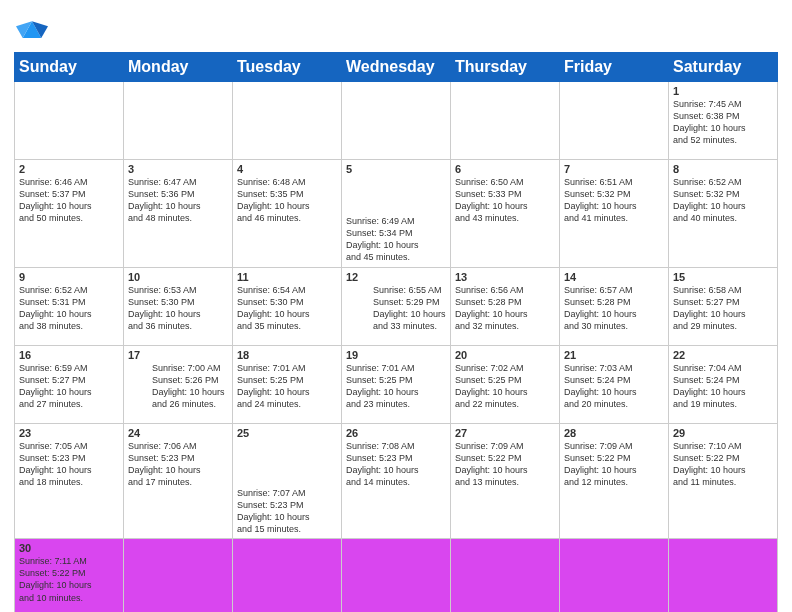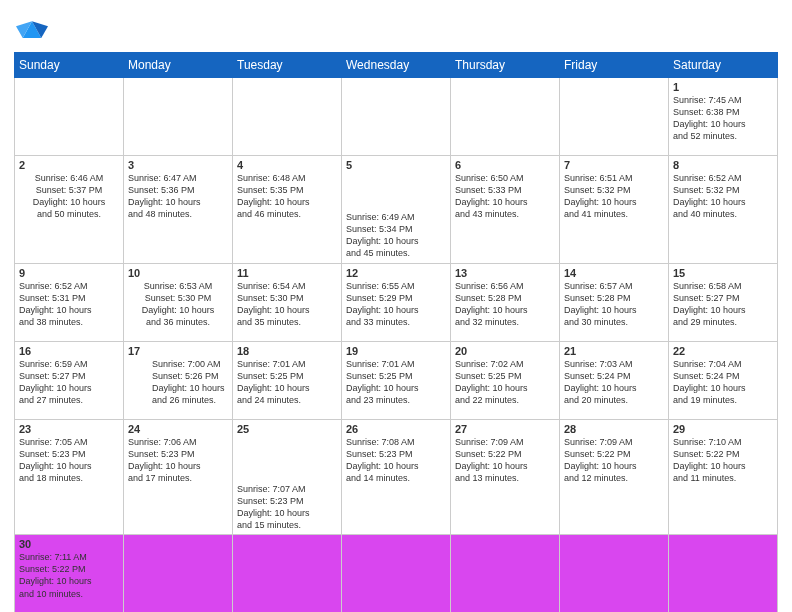--- a/index.html
+++ b/index.html
@@ -51,22 +51,22 @@
     .calendar {
       flex: 1;
       border: 1px solid #ccc;
       border-collapse: collapse;
       width: 100%;
       table-layout: fixed;
     }
     .calendar thead tr th {
       background: #1565C0;
       color: #fff;
-      font-size: 12px;
-      font-weight: normal;
+      font-size: 16px;
+      font-weight: bold;
       padding: 5px 4px;
       border: 1px solid #1565C0;
       text-align: left;
     }
     .calendar tbody tr td {
       border: 1px solid #ccc;
       vertical-align: top;
       padding: 3px 4px;
       font-size: 9.5px;
       color: #333;
@@ -142,21 +142,21 @@
             <span class="day-num">1</span>
             <div class="day-info" style="white-space: pre-line;">Sunrise: 7:45 AM
 Sunset: 6:38 PM
 Daylight: 10 hours
 and 52 minutes.</div>
           </td>
         </tr>
         <tr>
           <td>
             <span class="day-num">2</span>
-            <div class="day-info" style="white-space: pre-line; text-align: center;">Sunrise: 6:46 AM
+            <div class="day-info" style="white-space: pre-line;">Sunrise: 6:46 AM
 Sunset: 5:37 PM
 Daylight: 10 hours
 and 50 minutes.</div>
           </td>
           <td>
             <span class="day-num">3</span>
             <div class="day-info" style="white-space: pre-line;">Sunrise: 6:47 AM
 Sunset: 5:36 PM
 Daylight: 10 hours
 and 48 minutes.</div>
@@ -200,35 +200,35 @@
         <tr>
           <td>
             <span class="day-num">9</span>
             <div class="day-info" style="white-space: pre-line;">Sunrise: 6:52 AM
 Sunset: 5:31 PM
 Daylight: 10 hours
 and 38 minutes.</div>
           </td>
           <td>
             <span class="day-num">10</span>
-            <div class="day-info" style="white-space: pre-line; text-align: center;">Sunrise: 6:53 AM
+            <div class="day-info" style="white-space: pre-line;">Sunrise: 6:53 AM
 Sunset: 5:30 PM
 Daylight: 10 hours
 and 36 minutes.</div>
           </td>
           <td>
             <span class="day-num">11</span>
             <div class="day-info" style="white-space: pre-line;">Sunrise: 6:54 AM
 Sunset: 5:30 PM
 Daylight: 10 hours
 and 35 minutes.</div>
           </td>
           <td>
             <span class="day-num">12</span>
-            <div class="day-info" style="white-space: pre-line;">Sunrise: 6:55 AM
+            <div class="day-info" style="white-space: pre-line; margin-left: 27px;">Sunrise: 6:55 AM
 Sunset: 5:29 PM
 Daylight: 10 hours
 and 33 minutes.</div>
           </td>
           <td>
             <span class="day-num">13</span>
             <div class="day-info" style="white-space: pre-line;">Sunrise: 6:56 AM
 Sunset: 5:28 PM
 Daylight: 10 hours
 and 32 minutes.</div>

